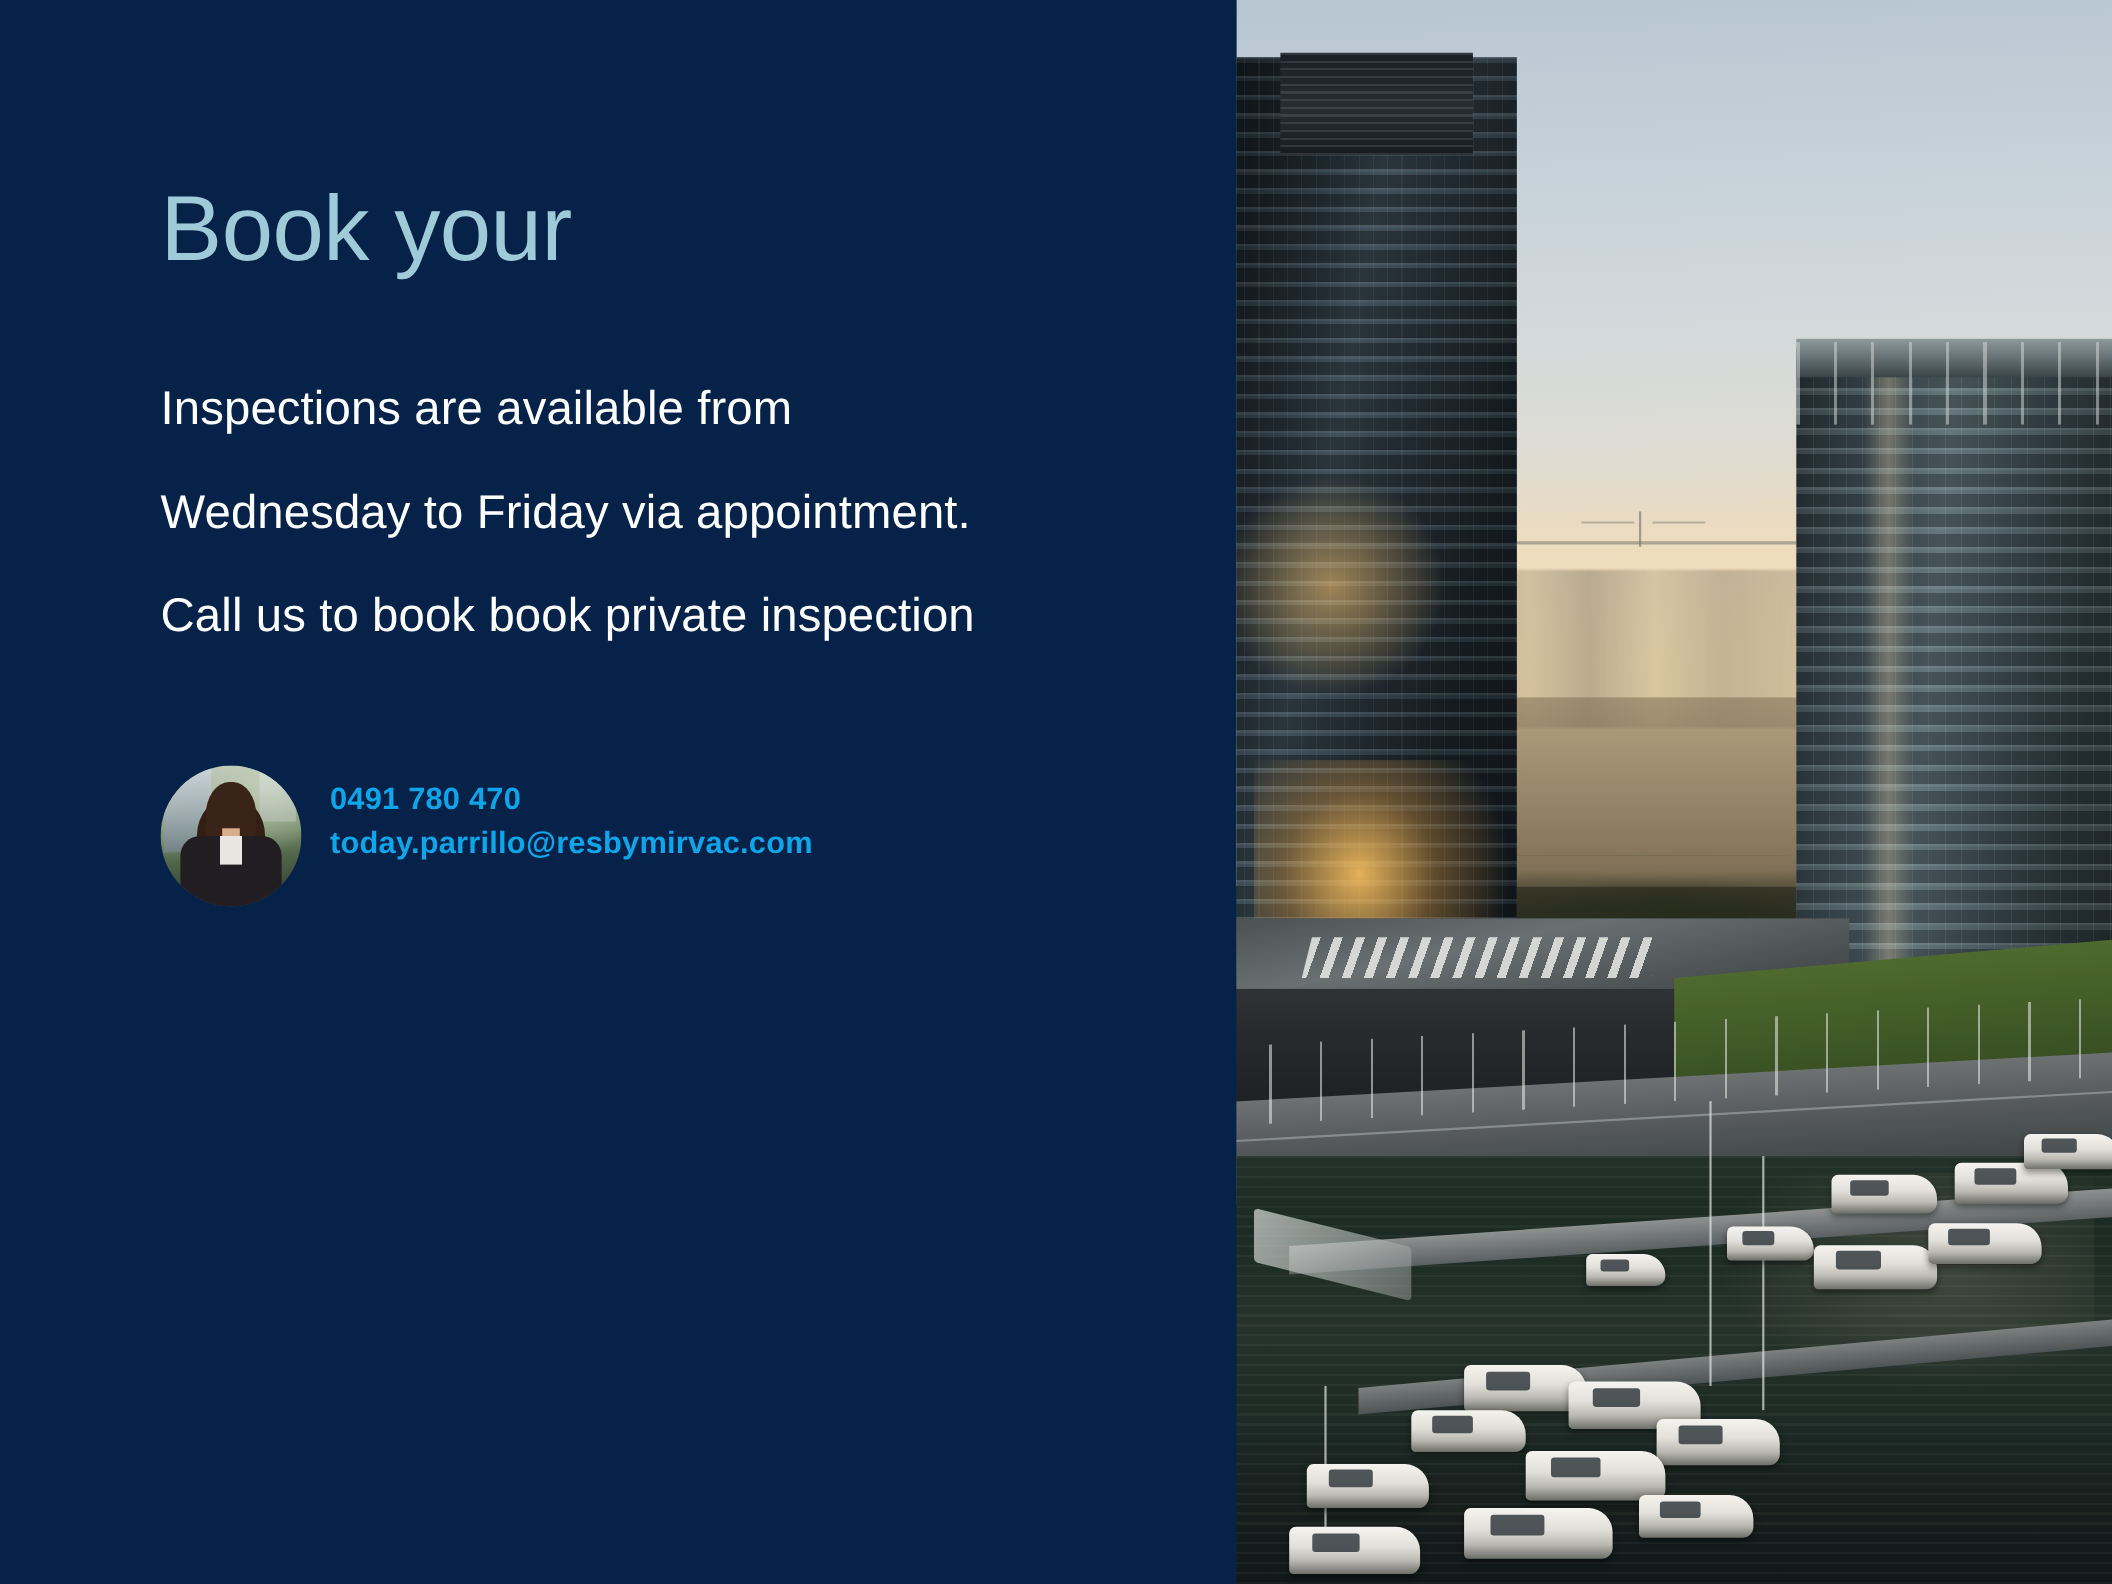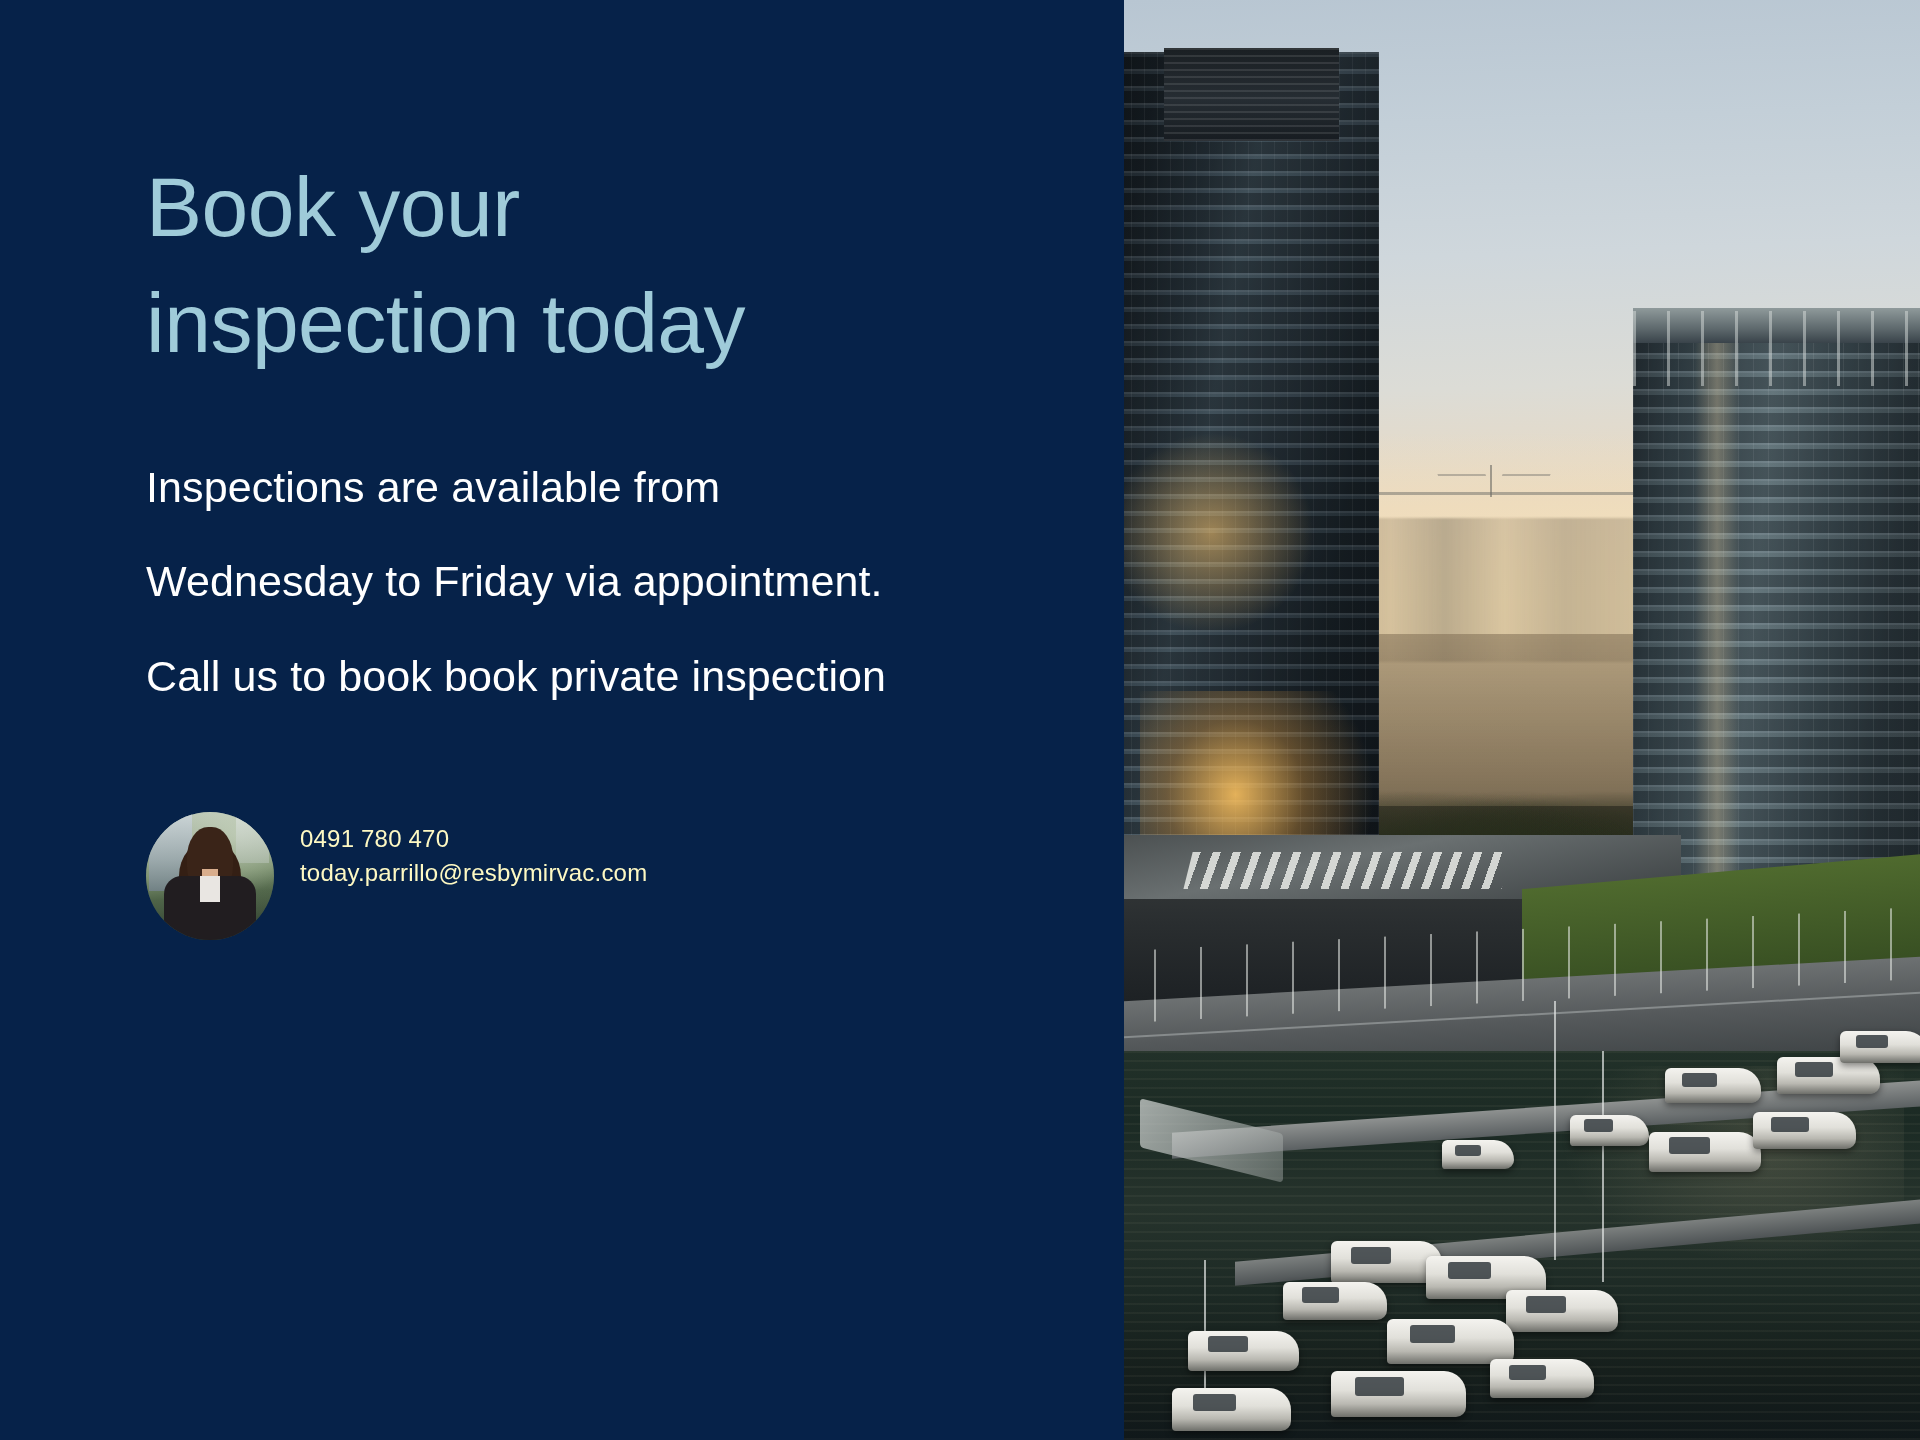--- a/index.html
+++ b/index.html
@@ -120,23 +120,23 @@
   .agent-info { padding-top:2px; }
   .agent-name {
     color:#9fcbd9;
     font-size:44px;
     font-weight:400;
     line-height:1.18;
     letter-spacing:0.2px;
   }
   .agent-phone,
   .agent-email {
-    color:#fef9c3;
-    font-size:24px;
-    font-weight:400;
+    color:#0ea5e9;
+    font-size:28px;
+    font-weight:700;
     line-height:1.45;
     letter-spacing:0.2px;
   }
   .agent-phone { margin-top:8px; }
 
   
   .logo {
     margin-top:96px;
     display:flex;
     align-items:center;
@@ -395,21 +395,20 @@
 </style>
 </head>
 <body>
 
 <div class="slide">
 
   <div class="left-panel">
 
     <div class="headline">
       <span class="hl-line">Book your</span>
-      <span class="hl-line">inspection today</span>
     </div>
 
     <div class="body-copy">
       <span class="bc-line">Inspections are available from</span>
       <span class="bc-line">Wednesday to Friday via appointment.</span>
       <span class="bc-line">Call us to book book private inspection</span>
     </div>
 
     <div class="agent">
       <div class="agent-photo">

